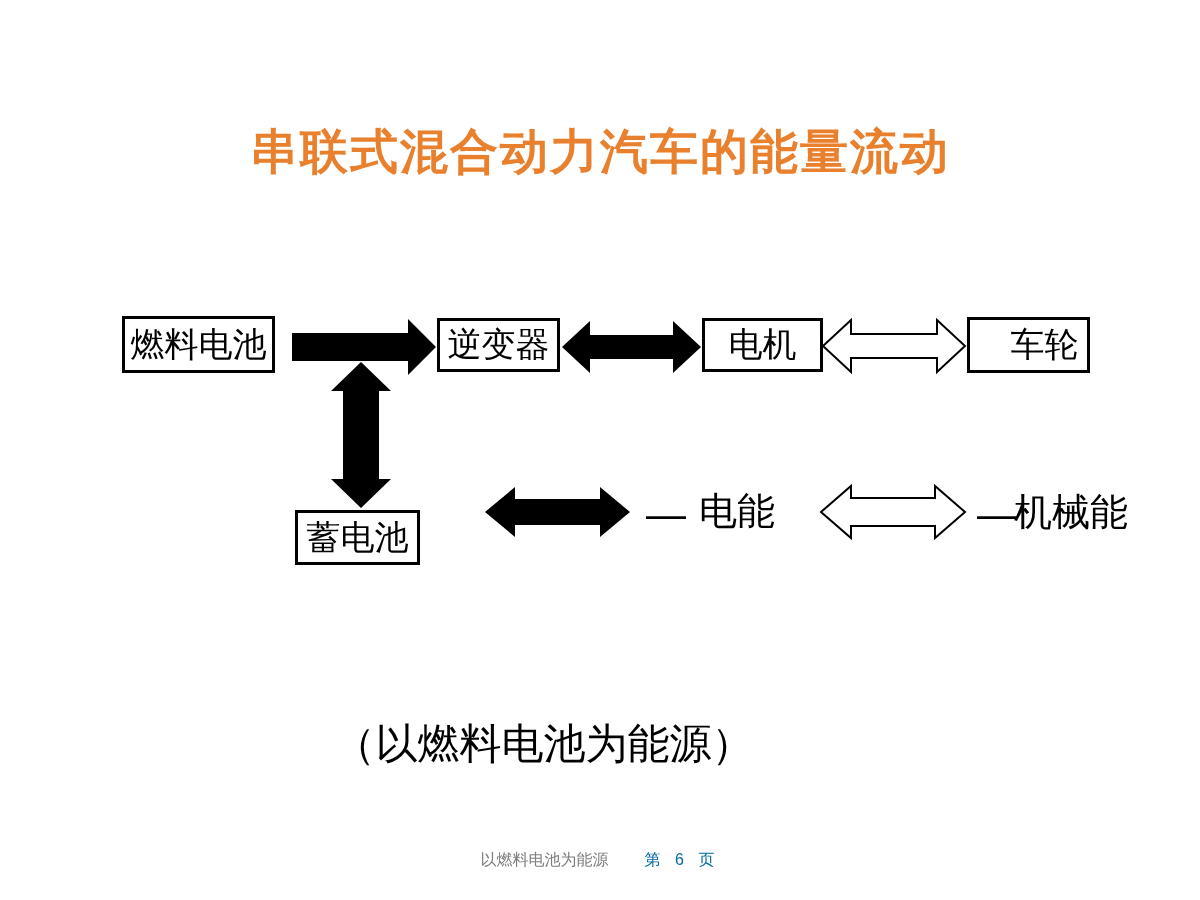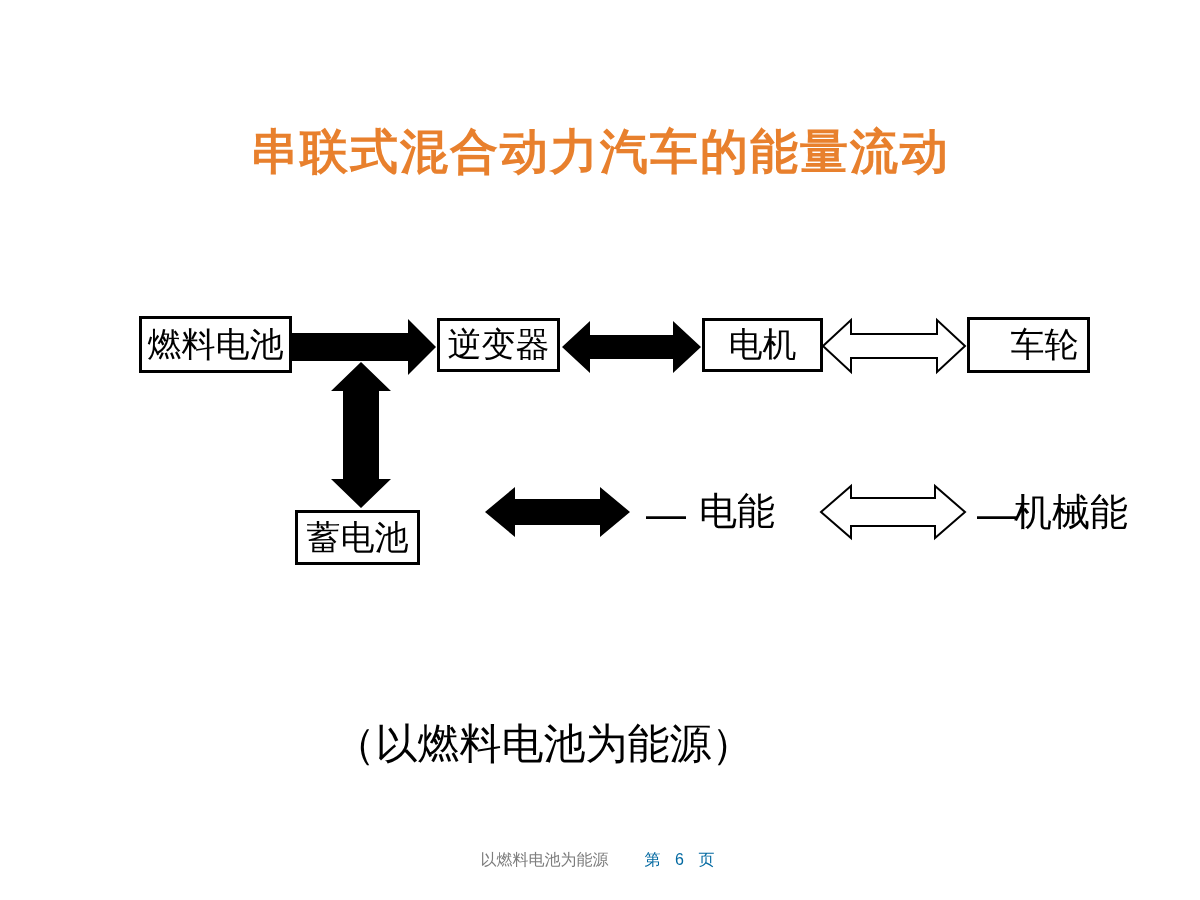--- a/index.html
+++ b/index.html
@@ -40,21 +40,21 @@
     box-sizing: border-box;
     border: 3px solid #000000;
     background: #ffffff;
     display: flex;
     align-items: center;
     justify-content: center;
     font-size: 34px;
     color: #000000;
     white-space: nowrap;
   }
-  .box-fuel-cell { left: 139px; top: 316px; width: 153px; height: 57px; }
+  .box-fuel-cell { left: 122px; top: 316px; width: 153px; height: 57px; }
   .box-inverter  { left: 437px; top: 318px; width: 123px; height: 54px; }
   .box-motor     { left: 702px; top: 318px; width: 121px; height: 54px; }
   .box-wheel     { left: 967px; top: 317px; width: 123px; height: 56px; padding-left: 32px; }
   .box-battery   { left: 295px; top: 510px; width: 125px; height: 55px; }
   .legend-dash {
     position: absolute;
     font-size: 40px;
     color: #000000;
     line-height: 1;
   }

